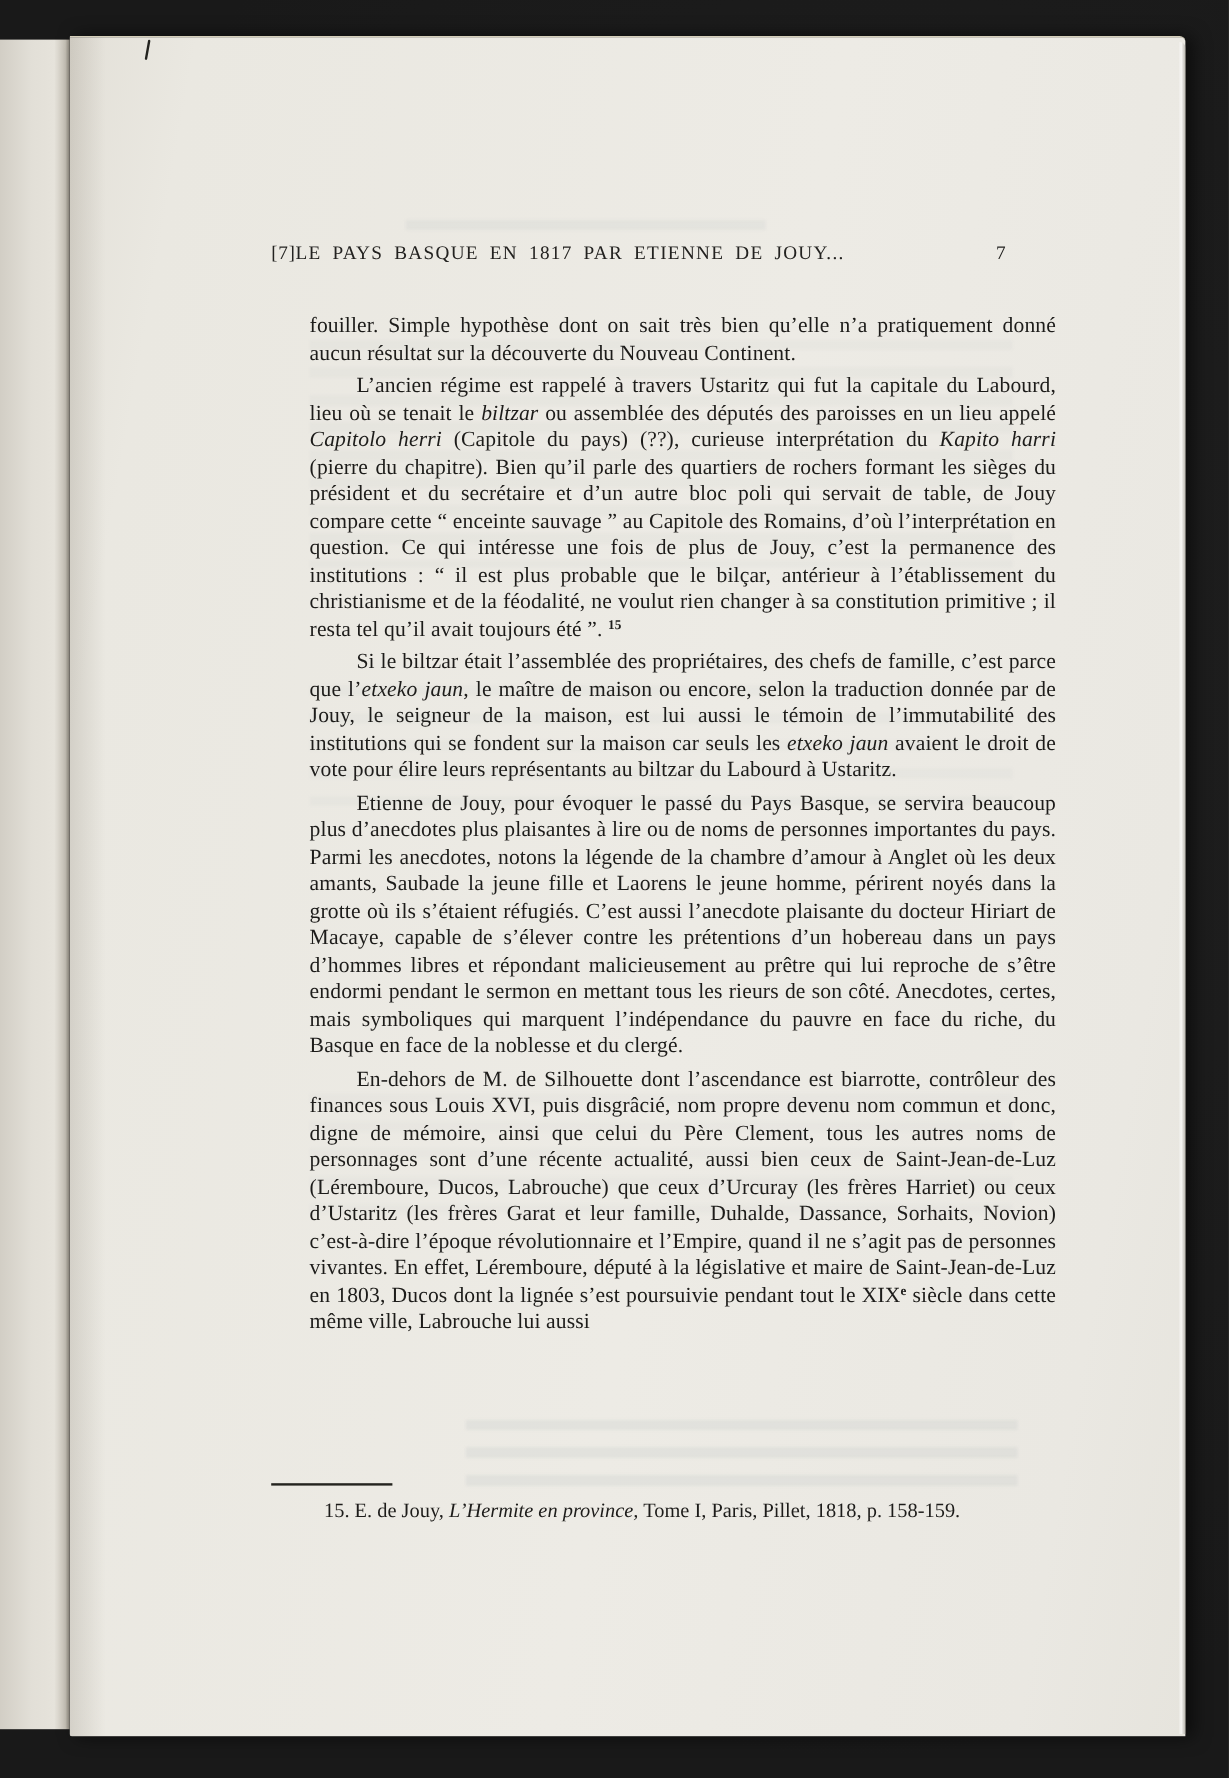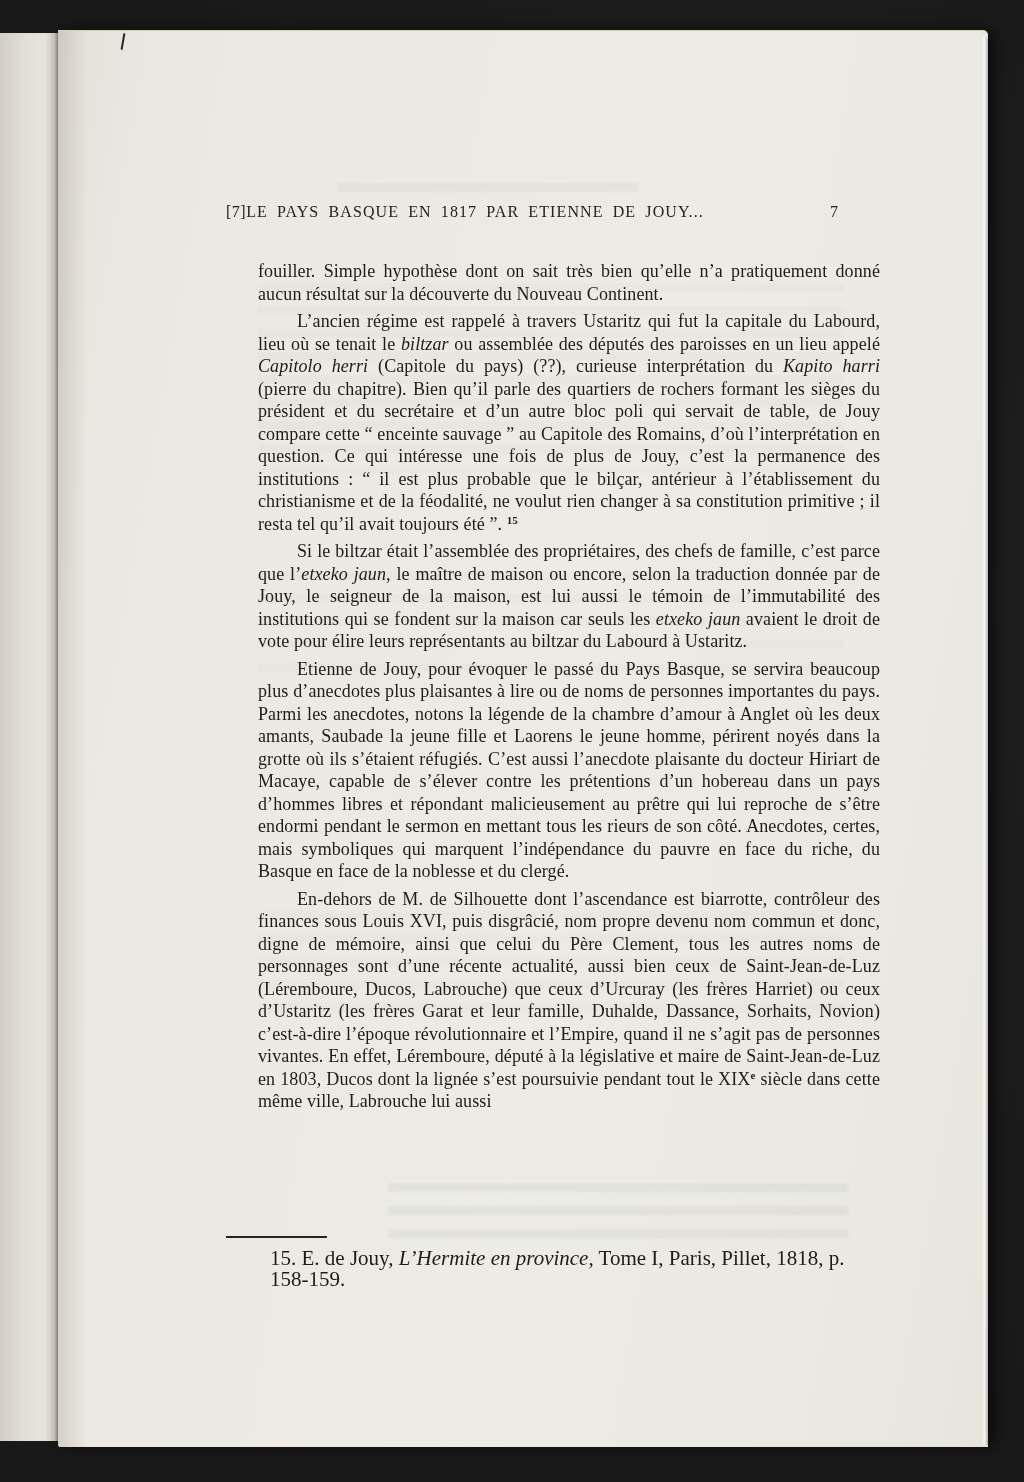--- a/index.html
+++ b/index.html
@@ -94,21 +94,21 @@
     letter-spacing:0.1px;
     color:var(--ink);
     margin-left:32px;
   }
   .body-text p{margin:0 0 5px 0;}
   .body-text p.indent{text-indent:39px;}
   .body-text sup{font-size:11px;line-height:0;vertical-align:6px;font-weight:bold;}
 
   .footnote{
     position:absolute;left:0;top:1205px;width:100%;
-    font-size:21px;line-height:21px;color:var(--ink);
+    font-size:17px;line-height:21px;color:var(--ink);
   }
   .footnote-rule{
     width:101px;height:2px;background:#24231f;margin-bottom:10px;
   }
   .footnote-text{padding-left:44px;}
 </style>
 </head>
 <body>
 
 <div class="scene">

